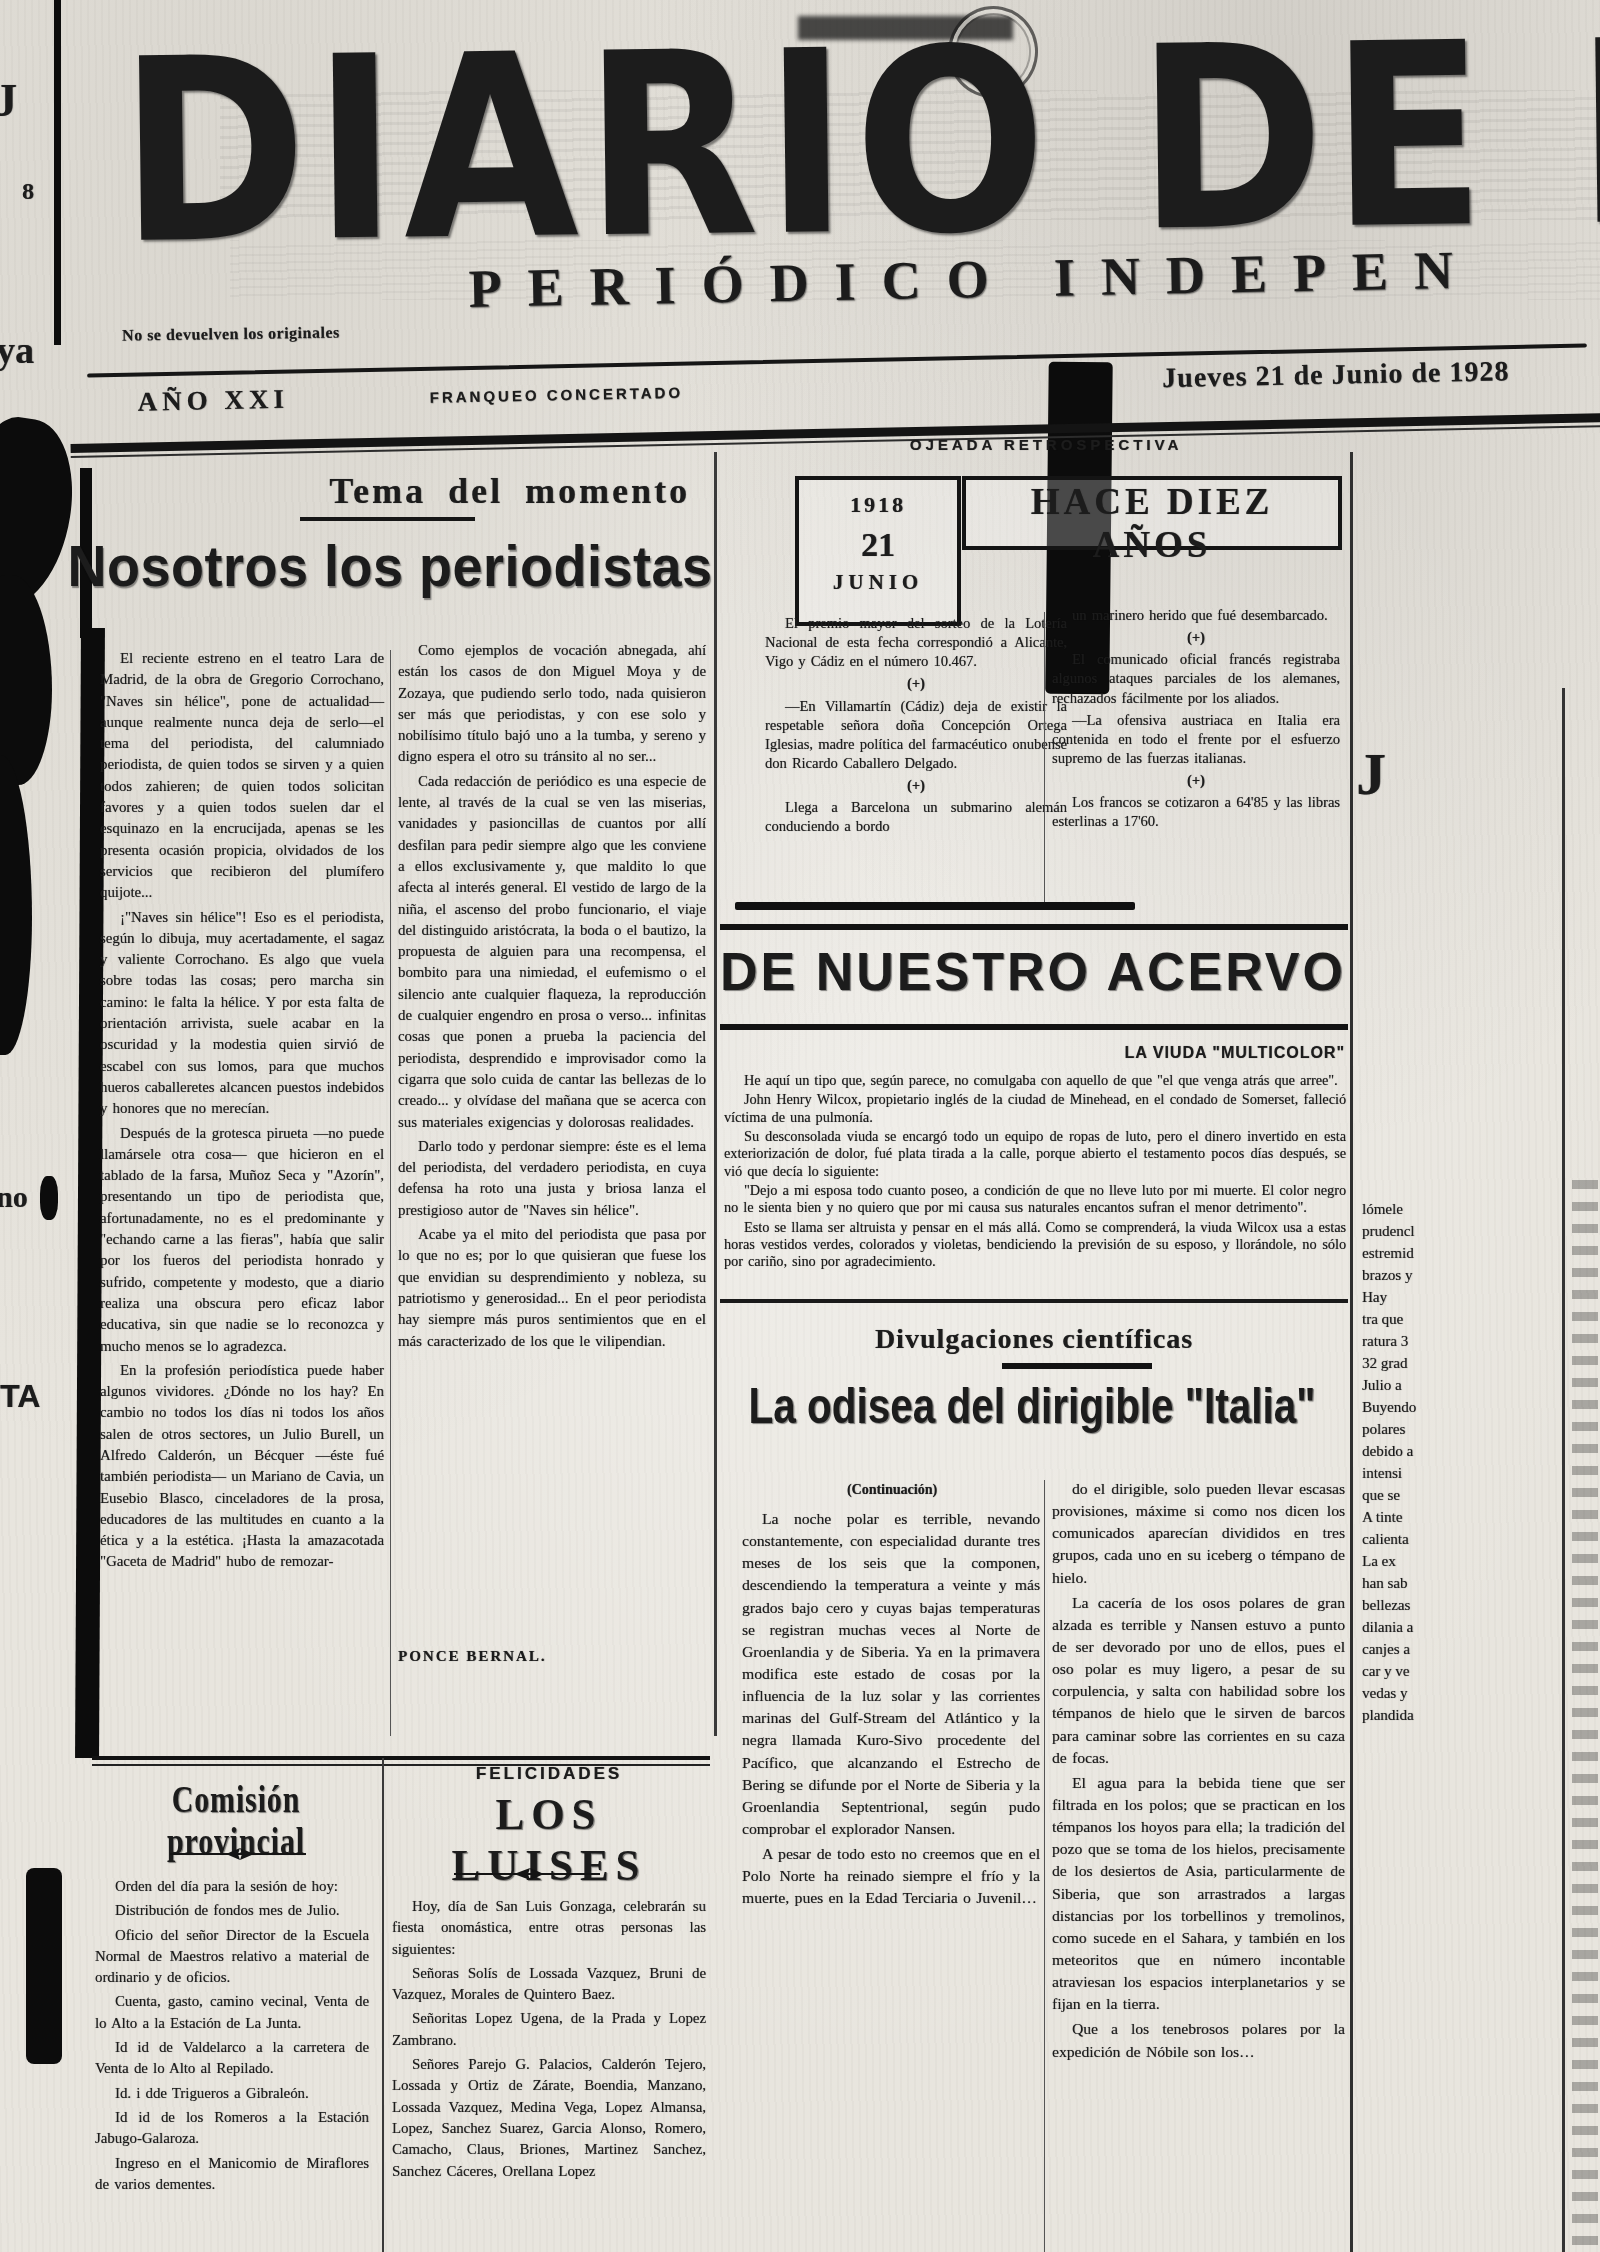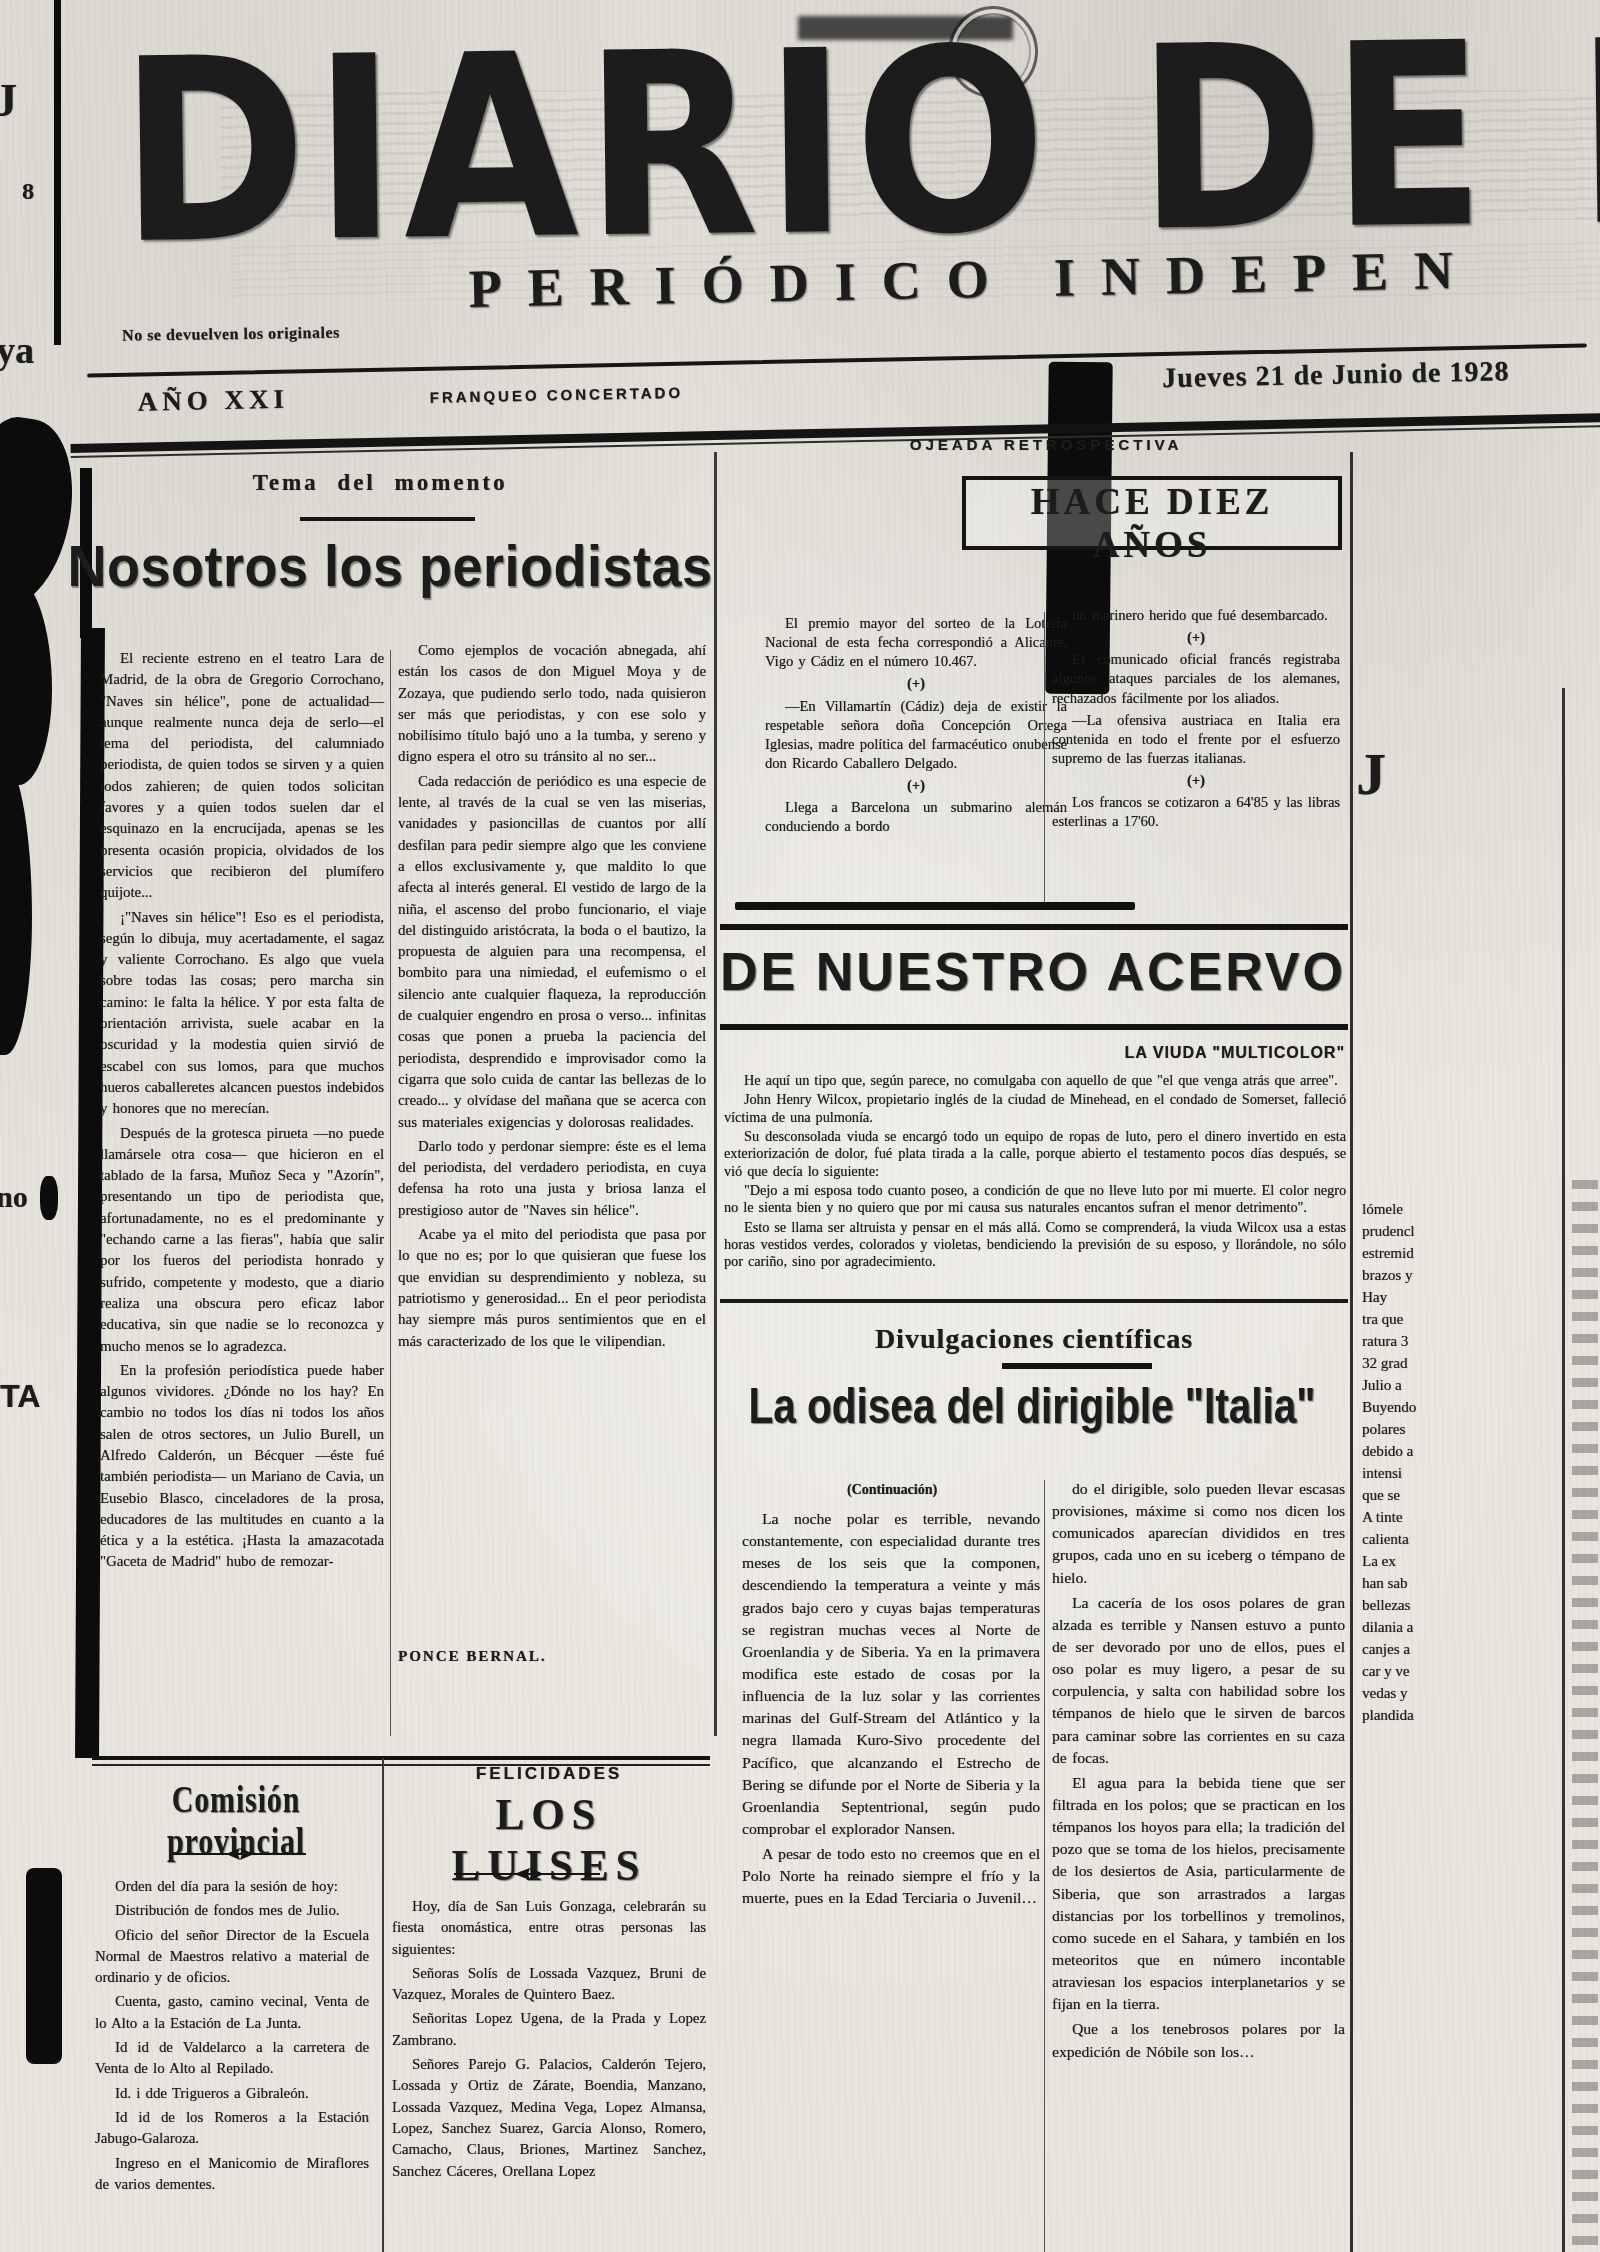--- a/index.html
+++ b/index.html
@@ -35,22 +35,22 @@
   .band .botrule{position:absolute;left:0;top:72px;width:1530px;height:9px;background:#141414;}
   .band .botrule2{position:absolute;left:0;top:84px;width:1530px;height:2px;background:#2c2c2c;}
 
   
   .news p{margin:0 0 3px;text-align:justify;text-indent:20px;font-size:14.8px;line-height:1.44;
     word-spacing:1.5px;text-shadow:0.3px 0.3px .7px rgba(30,30,30,.6);}
   .news p.sep{text-align:center;text-indent:0;font-weight:bold;}
   .vrule{background:#3a3a3a;width:2px;}
 
   
-  .kicker-momento{left:70px;top:470px;width:620px;text-align:center;font-weight:bold;
-    font-size:23px;letter-spacing:3px;word-spacing:10px;}
+  .kicker-momento{left:70px;top:470px;width:620px;text-align:right;font-weight:bold;
+    font-size:36px;letter-spacing:3px;word-spacing:10px;}
   .kicker-rule{left:300px;top:517px;width:175px;height:4px;background:#161616;}
   .headline-momento{left:66px;top:534px;width:648px;text-align:center;font-weight:800;
     font-size:54px;letter-spacing:.5px;transform:scaleY(1.05);transform-origin:center top;
     text-shadow:1.2px 1.2px 1.2px rgba(20,20,20,.45);}
   .mom-col1{left:100px;top:648px;width:284px;}
   .mom-col2{left:398px;top:640px;width:308px;}
   .signature{left:398px;top:1648px;width:300px;text-align:left;font-weight:bold;
     font-size:15px;letter-spacing:2px;}
 
   
@@ -183,20 +183,25 @@
       <p>Como ejemplos de vocación abnegada, ahí están los casos de don Miguel Moya y de Zozaya, que pudiendo serlo todo, nada quisieron ser más que periodistas, y con ese solo y nobilísimo título bajó uno a la tumba, y sereno y digno espera el otro su tránsito al no ser...</p>
       <p>Cada redacción de periódico es una especie de lente, al través de la cual se ven las miserias, vanidades y pasioncillas de cuantos por allí desfilan para pedir siempre algo que les conviene a ellos exclusivamente y, que maldito lo que afecta al interés general. El vestido de largo de la niña, el ascenso del probo funcionario, el viaje del distinguido aristócrata, la boda o el bautizo, la propuesta de alguien para una recompensa, el bombito para una nimiedad, el eufemismo o el silencio ante cualquier flaqueza, la reproducción de cualquier engendro en prosa o verso... infinitas cosas que ponen a prueba la paciencia del periodista, desprendido e improvisador como la cigarra que solo cuida de cantar las bellezas de lo creado... y olvídase del mañana que se acerca con sus materiales exigencias y dolorosas realidades.</p>
       <p>Darlo todo y perdonar siempre: éste es el lema del periodista, del verdadero periodista, en cuya defensa ha roto una justa y briosa lanza el prestigioso autor de "Naves sin hélice".</p>
       <p>Acabe ya el mito del periodista que pasa por lo que no es; por lo que quisieran que fuese los que envidian su desprendimiento y nobleza, su patriotismo y generosidad... En el peor periodista hay siempre más puros sentimientos que en el más caracterizado de los que le vilipendian.</p>
     </div>
   <div class="abs vrule" style="left:390px;top:650px;height:1086px;width:1px;background:#555;"></div>
   <div class="abs signature ink">PONCE BERNAL.</div>
   <div class="abs vrule" style="left:714px;top:452px;height:1284px;width:3px;"></div>
 
   <div class="abs ojeada ink">OJEADA RETROSPECTIVA</div>
+  <div class="abs datebox">
+    <div class="y ink">1918</div>
+    <div class="d ink">21</div>
+    <div class="m ink">JUNIO</div>
+  </div>
   <div class="abs hdbox">
     <span class="ink">HACE DIEZ AÑOS</span>
   </div>
   <div class="abs news hd-col1">
       <p>El premio mayor del sorteo de la Lotería Nacional de esta fecha correspondió a Alicante, Vigo y Cádiz en el número 10.467.</p>
       <p class="sep">(+)</p>
       <p>—En Villamartín (Cádiz) deja de existir la respetable señora doña Concepción Ortega Iglesias, madre política del farmacéutico onubense don Ricardo Caballero Delgado.</p>
       <p class="sep">(+)</p>
       <p>Llega a Barcelona un submarino alemán conduciendo a bordo</p>
     </div>

